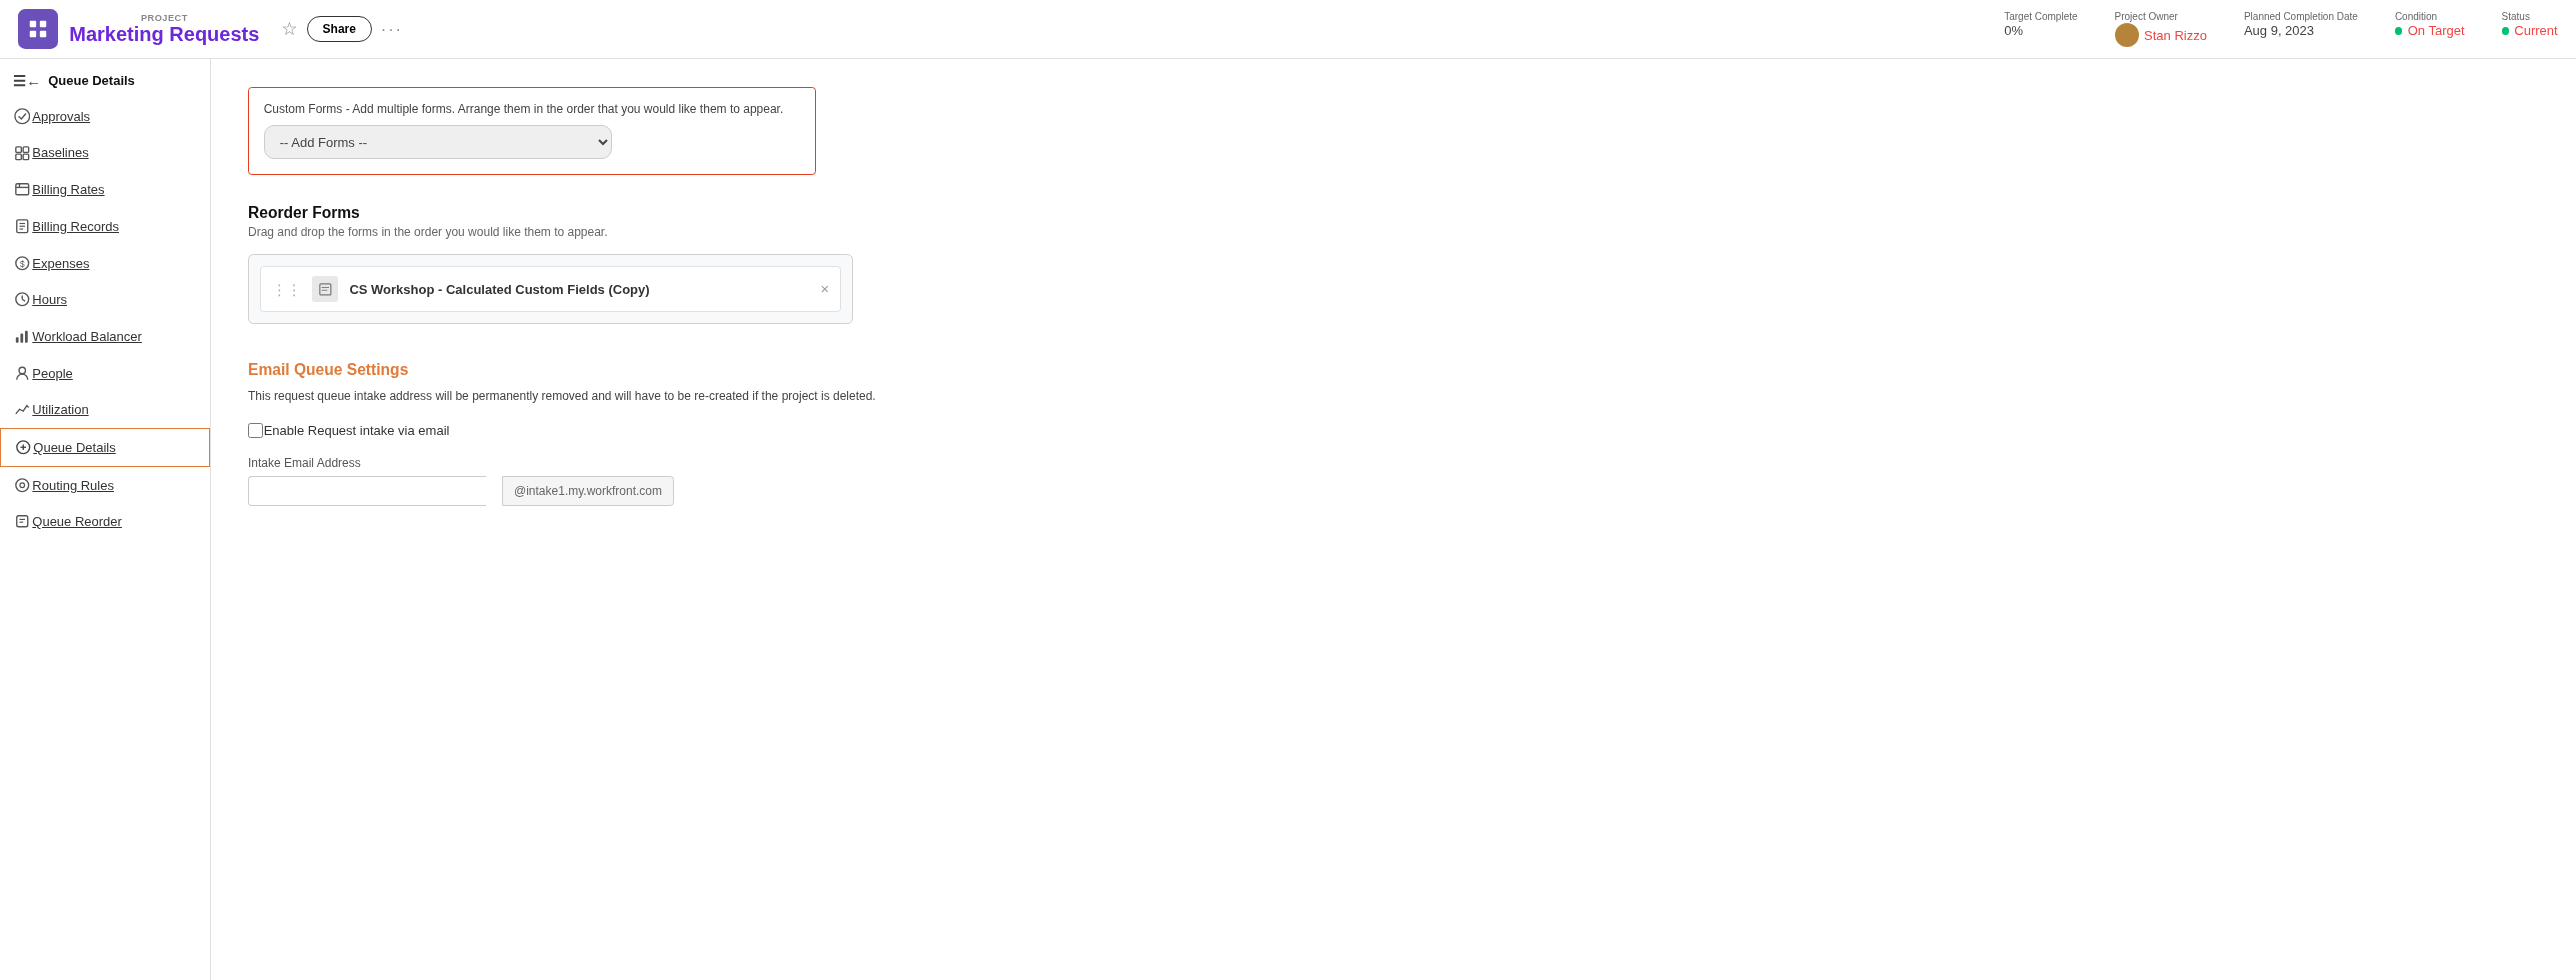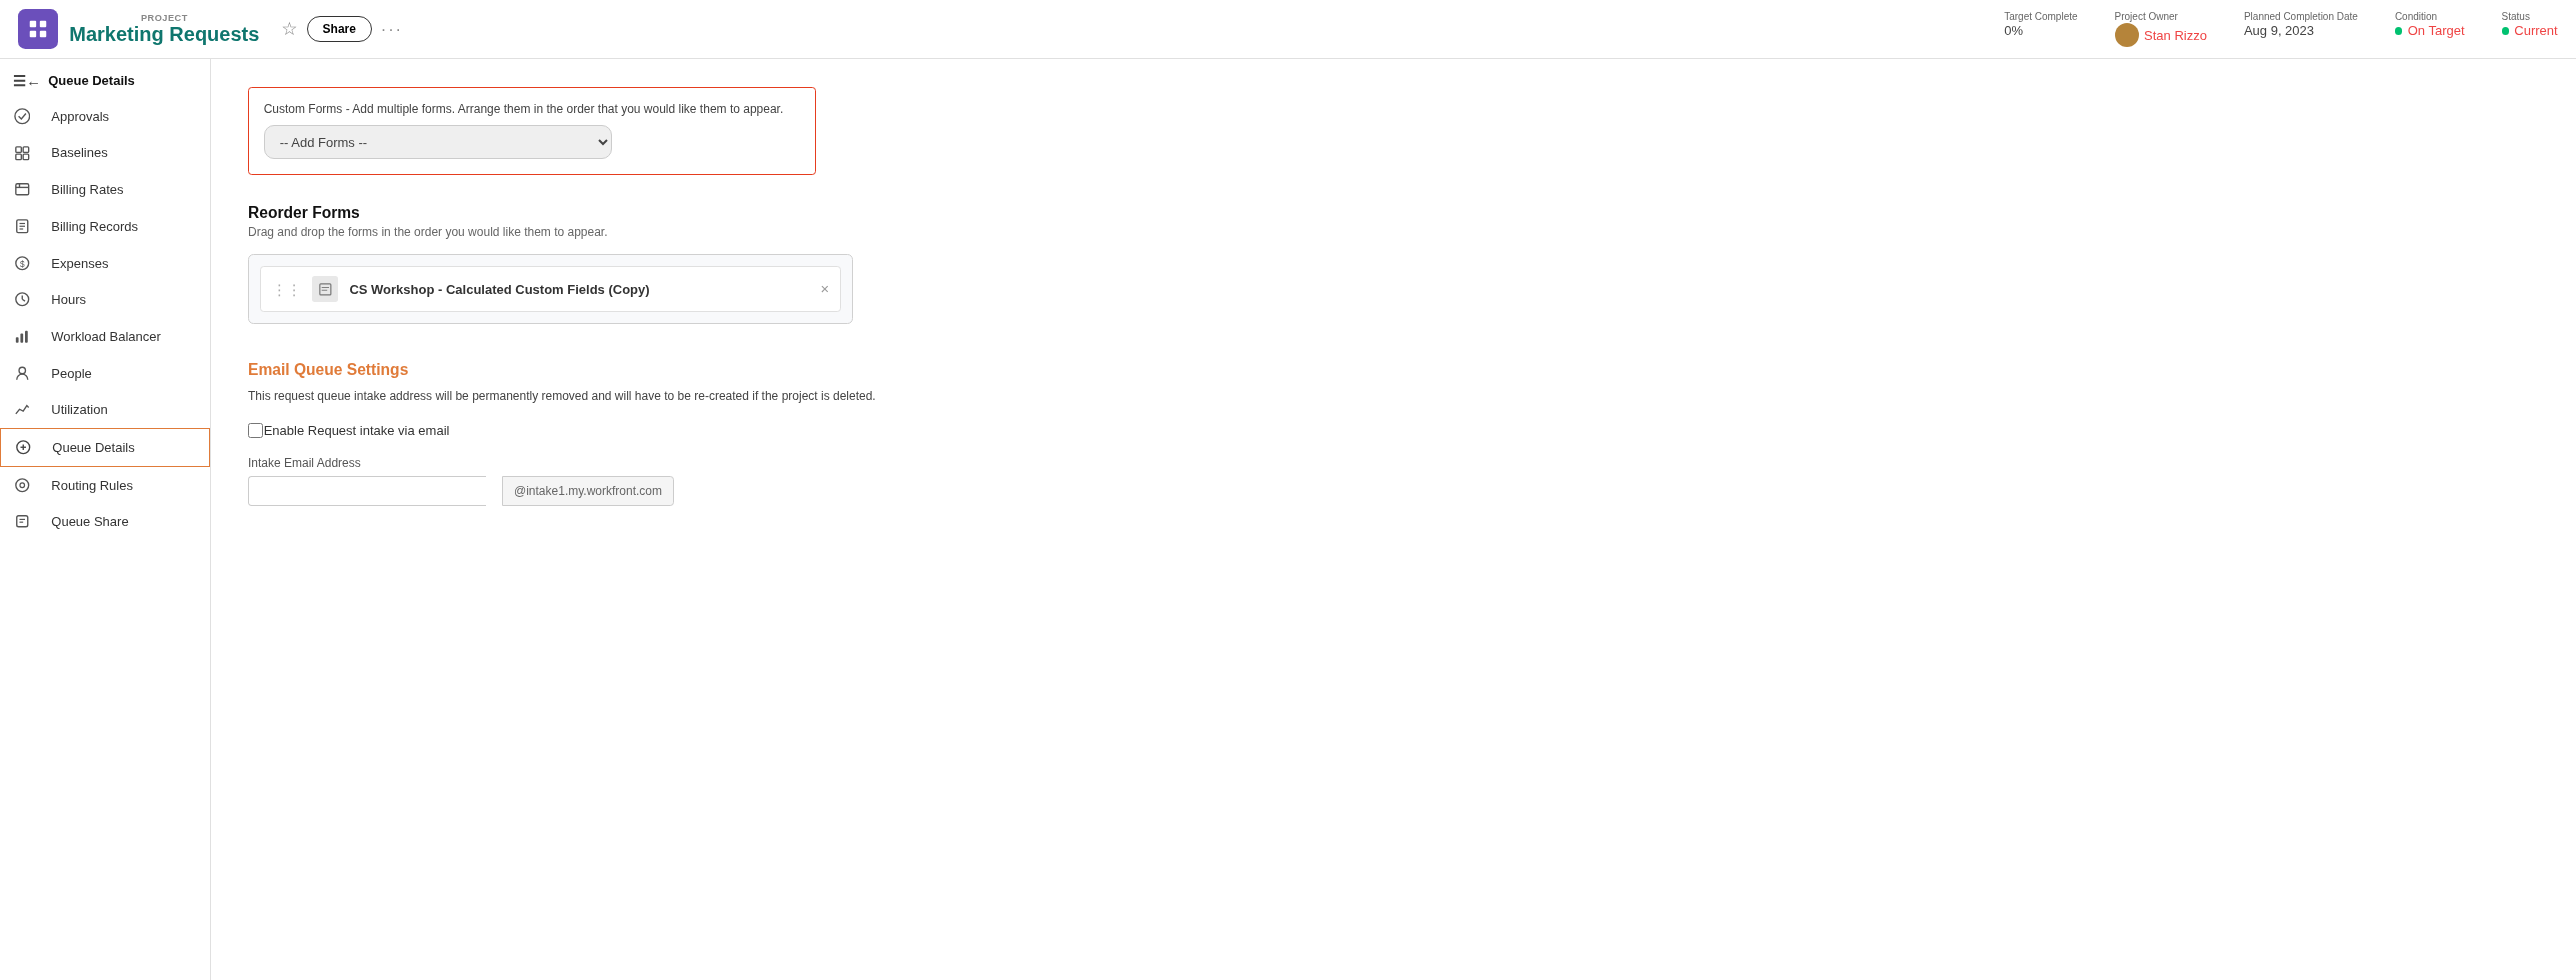--- a/index.html
+++ b/index.html
@@ -17,21 +17,21 @@
     .header-logo {
       width: 40px; height: 40px;
       background: #6b4fbb;
       border-radius: 7.3px;
       display: flex; align-items: center; justify-content: center;
       margin-right: 11px; flex-shrink: 0;
     }
     .header-logo svg { width: 22px; height: 22px; fill: #fff; }
     .header-title-group { display: flex; flex-direction: column; margin-right: 14.7px; text-align: center; }
     .header-project-label { font-size: 9.2px; color: #888; text-transform: uppercase; font-weight: 600; letter-spacing: 0.5px; }
-    .header-title { font-size: 20px; font-weight: 700; color: #0f766e; }
+    .header-title { font-size: 20px; font-weight: 700; color: #6d28d9; }
     .header-actions { display: flex; align-items: center; gap: 9.2px; margin-left: 7.3px; }
     .star-btn { background: none; border: none; cursor: pointer; color: #888; font-size: 18.3px; }
     .share-btn { background: none; border: 1.4px solid #333; border-radius: 18.3px; padding: 4.6px 14.7px; font-size: 12px; font-weight: 600; cursor: pointer; }
     .more-btn { background: none; border: none; cursor: pointer; font-size: 16.5px; color: #888; letter-spacing: 1.8px; }
     .header-spacer { flex: 1; }
     .header-meta { display: flex; gap: 37px; align-items: flex-start; }
     .meta-item { display: flex; flex-direction: column; }
     .meta-label { font-size: 10px; color: #666; margin-bottom: 1.8px; }
     .meta-value { font-size: 13px; font-weight: 500; color: #ef4444; display: flex; align-items: center; gap: 5.5px; }
     .meta-value.muted { color: #444; }
@@ -50,26 +50,27 @@
       overflow-y: auto;
       padding-top: 5.5px;
     }
     .sidebar-header {
       display: flex; align-items: center; gap: 7.3px;
       padding: 7.3px 13px 9.2px 13px;
       font-weight: 700; font-size: 13px; color: #111;
     }
     .sidebar-header-icon { font-size: 14.7px; color: #444; }
     .sidebar-item {
-      display: flex; align-items: center; gap: 20px;
+      display: flex; align-items: center; gap: 1px;
       padding: 9.2px 13px;
       cursor: pointer;
       font-size: 13px; color: #333;
       border-radius: 0;
       position: relative;
+      text-decoration: underline;
     }
     .sidebar-item.active {
       border: 1.8px solid #e07b39;
       background: #fff;
       font-weight: 500;
     }
     .sidebar-icon { width: 18.3px; height: 18.3px; display: flex; align-items: center; justify-content: center; color: #555; flex-shrink: 0; }
 
     
     .content {
@@ -342,21 +343,21 @@
     </div>
 
     <div class="sidebar-item">
       <span class="sidebar-icon">
         <svg width="16.5" height="16.5" viewBox="0 0 18 18" fill="none">
             <rect x="3" y="3" width="12" height="12" rx="2" stroke="#555" stroke-width="1.5"></rect>
             <line x1="6" y1="7" x2="12" y2="7" stroke="#555" stroke-width="1.3"></line>
             <line x1="6" y1="10" x2="10" y2="10" stroke="#555" stroke-width="1.3"></line>
           </svg>
       </span>
-      <span>Queue Share</span>
+      <span>Queue Reorder</span>
     </div>
   </div>
 
   <div class="content">
 
     <div class="custom-forms-box">
       <p class="custom-forms-description">Custom Forms - Add multiple forms. Arrange them in the order that you would like them to appear.</p>
       <select class="add-forms-select">
         <option>-- Add Forms --</option>
       </select>

